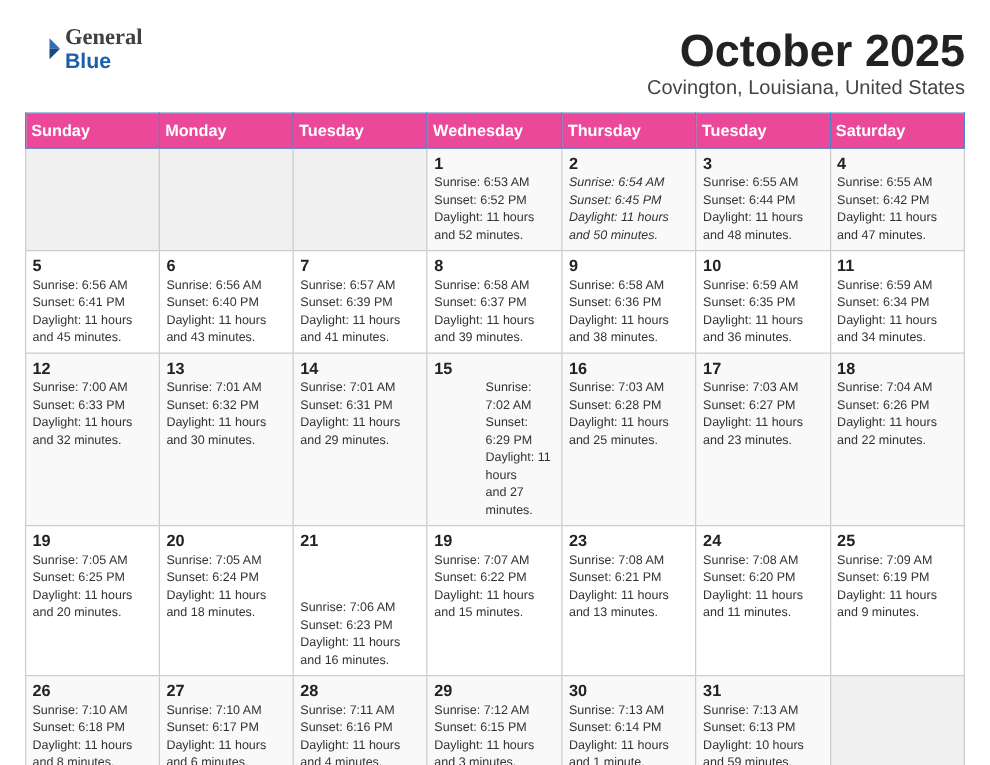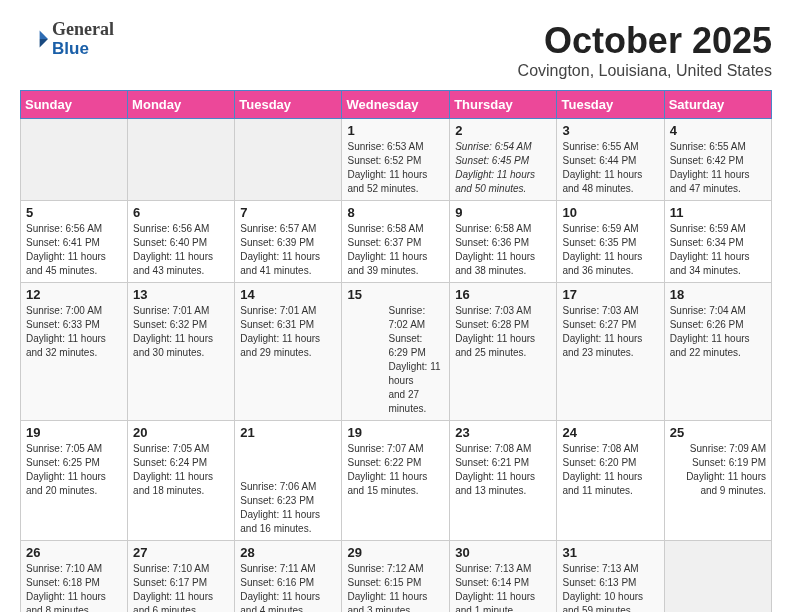--- a/index.html
+++ b/index.html
@@ -305,21 +305,21 @@
         </td>
         <td>
           <span class="day-number">24</span>
           <div class="day-info" style="white-space: pre-line;">Sunrise: 7:08 AM
 Sunset: 6:20 PM
 Daylight: 11 hours
 and 11 minutes.</div>
         </td>
         <td>
           <span class="day-number">25</span>
-          <div class="day-info" style="white-space: pre-line; text-align: right;">Sunrise: 7:09 AM
+          <div class="day-info" style="white-space: pre-line;">Sunrise: 7:09 AM
 Sunset: 6:19 PM
 Daylight: 11 hours
 and 9 minutes.</div>
         </td>
       </tr>
       <tr>
         <td>
           <span class="day-number">26</span>
           <div class="day-info" style="white-space: pre-line;">Sunrise: 7:10 AM
 Sunset: 6:18 PM

